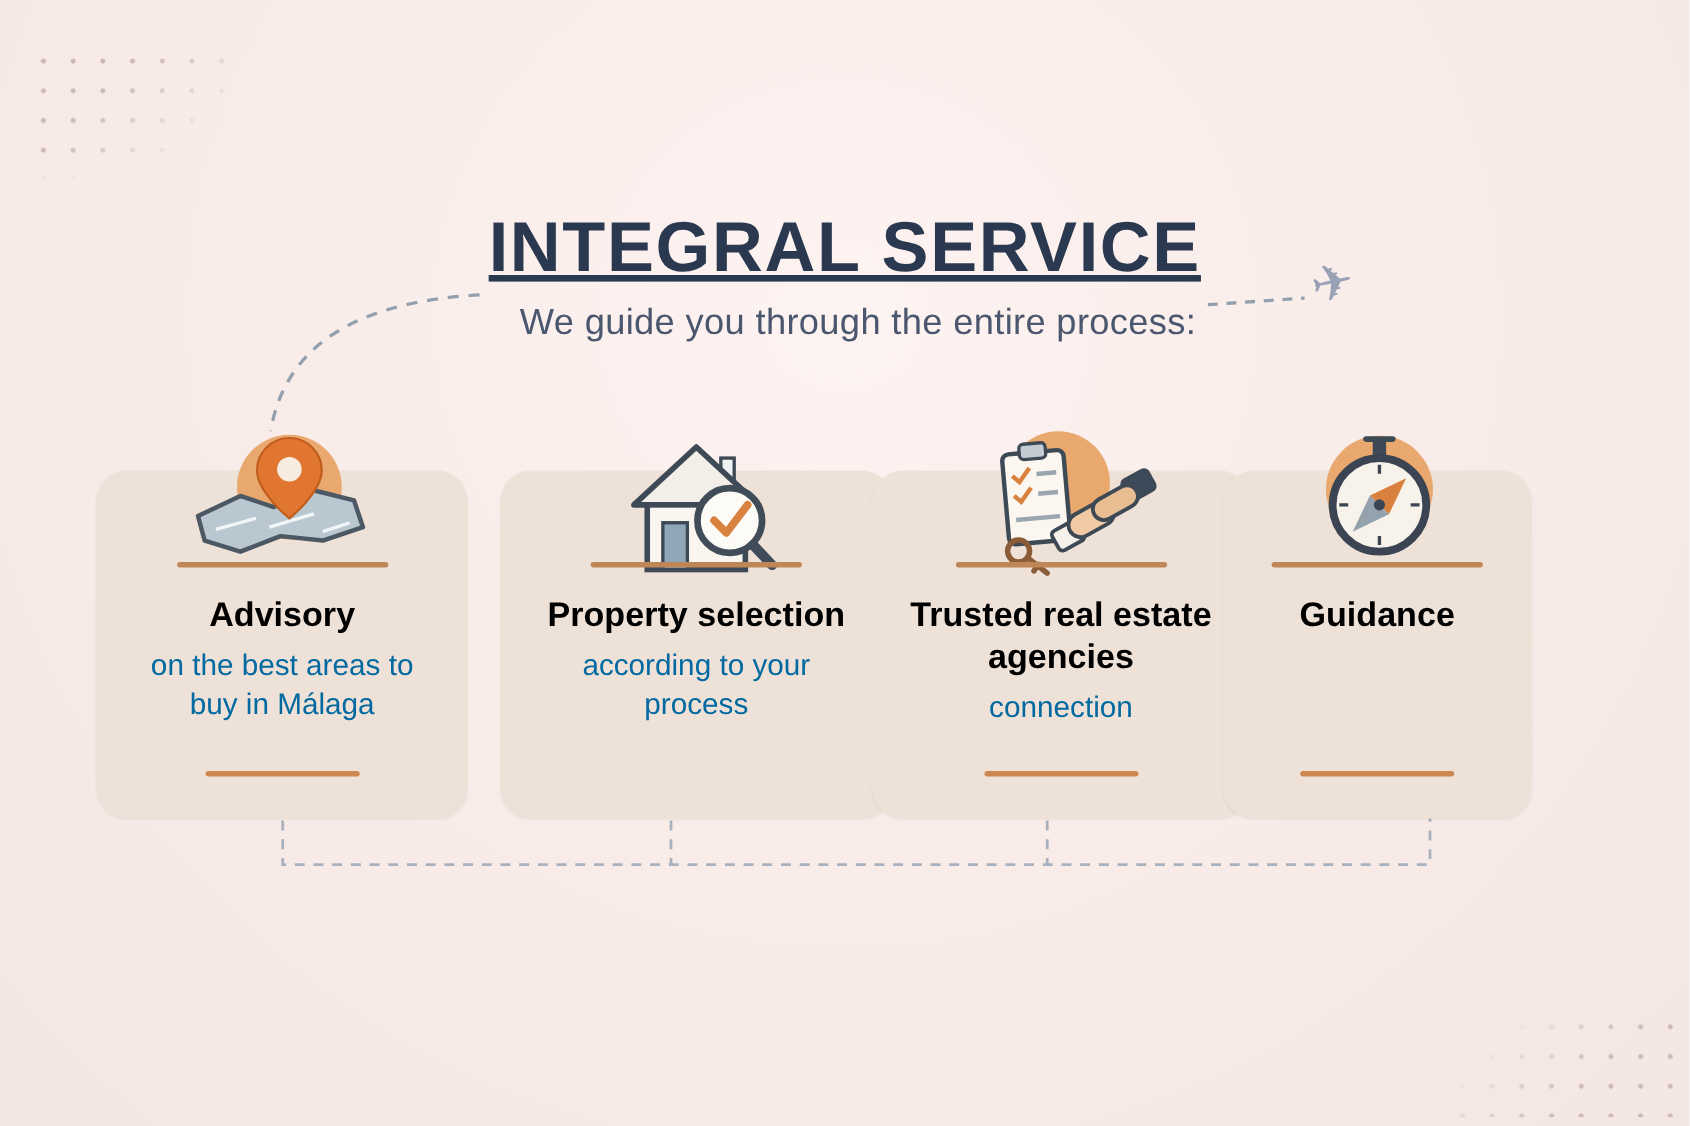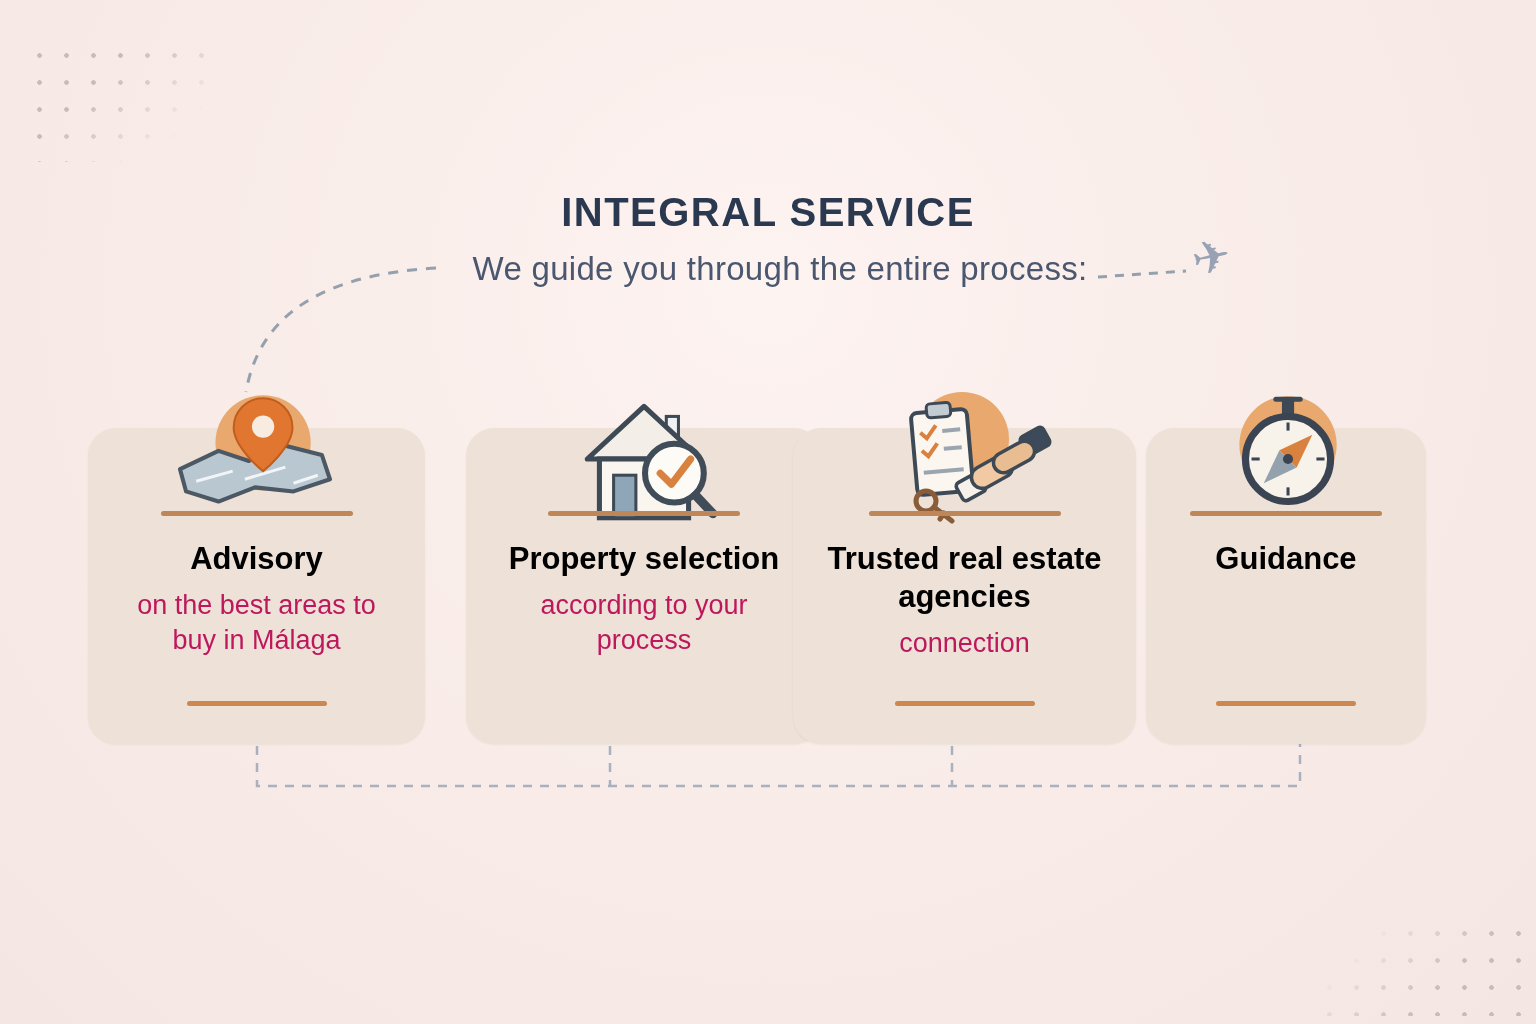--- a/index.html
+++ b/index.html
@@ -18,55 +18,55 @@
     -webkit-mask-image:linear-gradient(135deg,#000 35%,transparent 78%);
     mask-image:linear-gradient(135deg,#000 35%,transparent 78%);
   }
   .dots.br{
     left:1316px;top:920px;width:205px;height:96px;
     -webkit-mask-image:linear-gradient(315deg,#000 35%,transparent 78%);
     mask-image:linear-gradient(315deg,#000 35%,transparent 78%);
   }
   .header{position:absolute;left:0;top:192px;width:1536px;text-align:center;}
   .title{
-    font-size:40px;font-weight:800;letter-spacing:1.5px;color:#2b3950;line-height:1;
+    font-size:64px;font-weight:800;letter-spacing:1.5px;color:#2b3950;line-height:1;text-decoration:underline;
   }
   .subtitle{
     margin-top:18px;font-size:33px;font-weight:500;color:#4a576e;letter-spacing:.3px;padding-left:24px;
   }
   .plane{
     position:absolute;left:1192px;top:234px;font-size:46px;color:#98a2b4;
     transform:rotate(-12deg);line-height:1;
   }
   svg.decor{position:absolute;left:0;top:0;width:1536px;height:1024px;pointer-events:none;}
 
   .card{
     position:absolute;top:428px;height:316px;background:#eee1d7;border-radius:28px;
     box-shadow:0 1px 2px rgba(120,90,70,.08);
   }
   .c1{left:88px;width:337px;}
-  .c2{left:466px;width:356px;}
+  .c2{left:455px;width:356px;}
   .c3{left:793px;width:343px;}
-  .c4{left:1146px;width:280px;}
+  .c4{left:1112px;width:280px;}
 
   .iconwrap{
     position:absolute;top:-44px;left:50%;transform:translateX(-50%);
     width:190px;height:152px;display:flex;align-items:center;justify-content:center;
   }
   .iconwrap svg{width:100%;height:100%;}
   .groundline{
     position:absolute;top:83px;left:50%;transform:translateX(-50%);
     width:192px;height:5px;background:#bf8757;border-radius:3px;
   }
   .cardtext{position:absolute;top:112px;left:14px;right:14px;text-align:center;}
   .cardtext h3{
     margin:0 0 10px;font-size:31px;font-weight:700;color:#000000;line-height:1.22;
   }
   .cardtext p{
-    margin:0 auto;font-size:27px;font-weight:400;color:#be185d;line-height:1.32;
+    margin:0 auto;font-size:27px;font-weight:400;color:#0369a1;line-height:1.32;
   }
   .c1 .cardtext p{max-width:262px;}
   .c2 .cardtext p{max-width:242px;}
   .c3 .cardtext p{max-width:282px;}
   .c4 .cardtext p{max-width:232px;}
   .accentline{
     position:absolute;bottom:38px;left:50%;transform:translateX(-50%);
     width:140px;height:5px;background:#cc8850;border-radius:3px;
   }
 </style>

